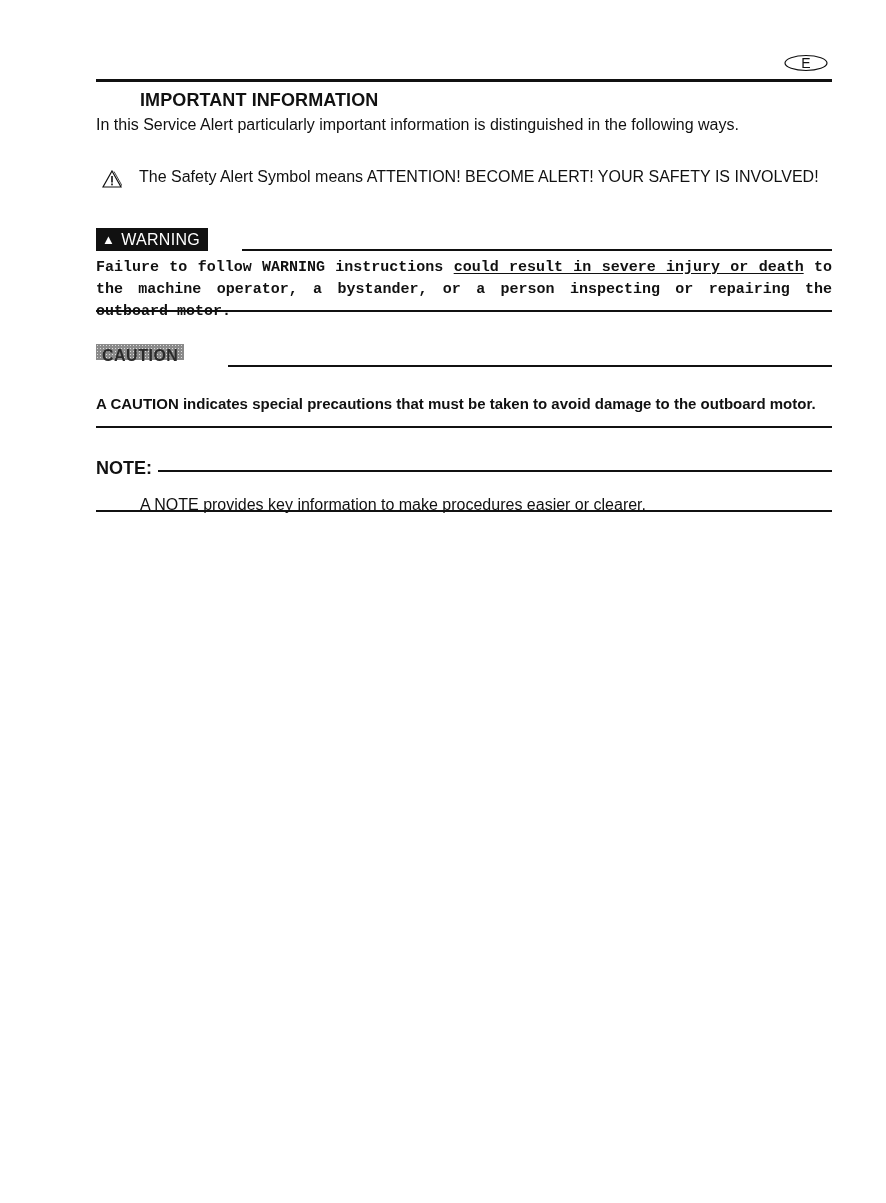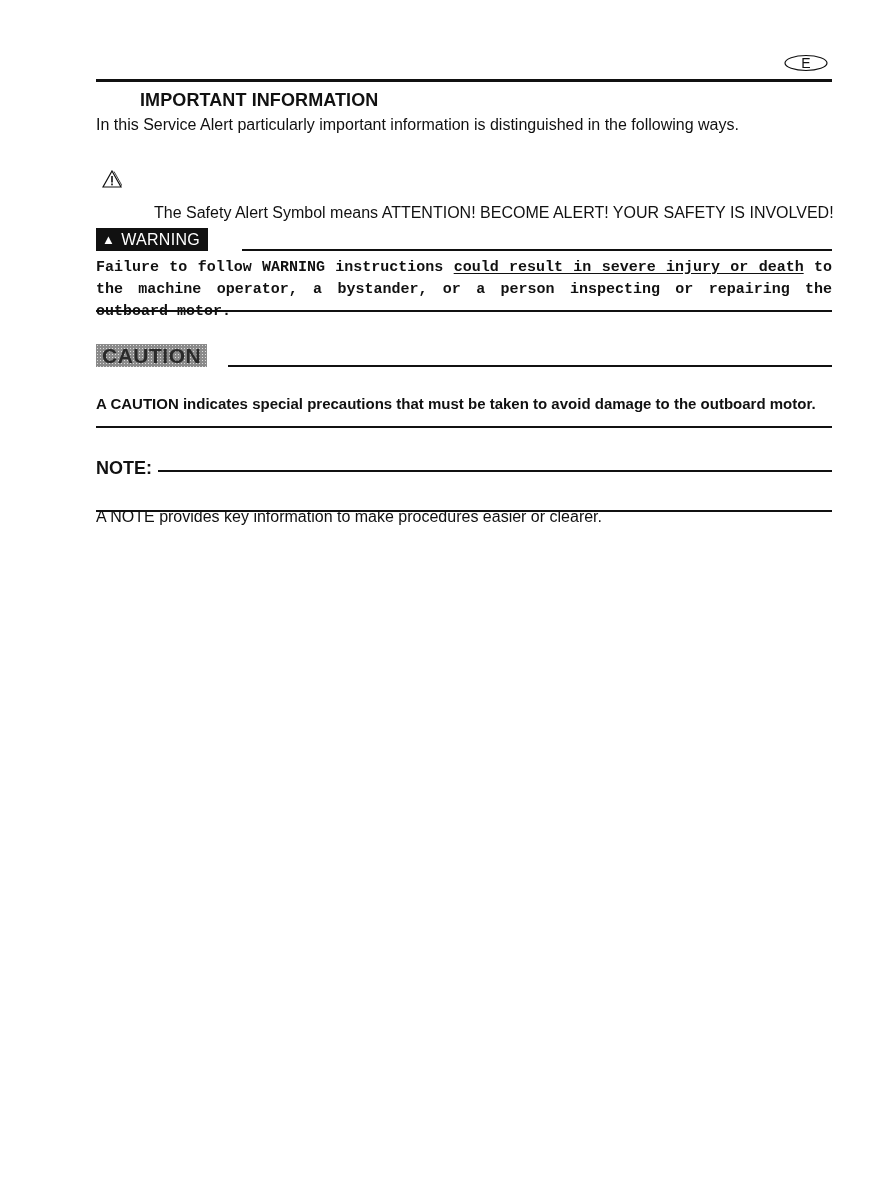--- a/index.html
+++ b/index.html
@@ -10,33 +10,33 @@
   .lang-badge { position: absolute; left: 688px; top: 54px; width: 44px; height: 18px; }
   .lang-badge svg { display: block; }
 
   .top-rule { position: absolute; left: 0; top: 79px; width: 736px; height: 3px; background: #111; }
 
   .title { position: absolute; left: 4px; top: 90px; font-size: 18px; font-weight: bold; letter-spacing: 0.1px; margin-left: 40px; }
   .intro { position: absolute; left: 0; top: 114px; width: 736px; font-size: 16px; line-height: 22px; text-align: justify; text-align-last: left; }
 
   .alert-row { position: absolute; left: 0; top: 166px; width: 736px; }
   .alert-icon { position: absolute; left: 6px; top: 4px; width: 20px; height: 18px; }
-  .alert-text { position: absolute; left: 58px; top: 0; width: 693px; font-size: 16px; line-height: 22px; text-align: justify; text-align-last: left; margin-top: 36px; }
+  .alert-text { position: absolute; left: 43px; top: 0; width: 693px; font-size: 16px; line-height: 22px; text-align: justify; text-align-last: left; }
 
   .label-row { position: absolute; left: 0; width: 736px; height: 26px; }
   .warning-badge { position: absolute; left: 0; top: 0; height: 23px; padding: 0 8px 0 6px; background: #111; color: #fff;
                    font-size: 16px; line-height: 23px; letter-spacing: 0.3px; display: flex; align-items: center; }
   .warning-badge .tri { font-size: 13px; margin-right: 6px; }
   .label-rule { position: absolute; top: 21px; right: 0; height: 2px; background: #111; }
 
-  .caution-badge { position: absolute; left: 0; top: 0; height: 23px; padding: 0 6px;
+  .caution-badge { position: absolute; left: 0; top: 0; height: 16px; padding: 0 6px;
                    background-color: #8a8a8a;
                    background-image: radial-gradient(#dcdcdc 0.8px, transparent 1px);
                    background-size: 3px 3px;
-                   color: #2a2a2a; font-weight: bold; font-size: 21px; line-height: 23px; letter-spacing: 0.5px; }
+                   color: #2a2a2a; font-weight: bold; font-size: 16px; line-height: 23px; letter-spacing: 0.5px; }
 
   .note-label { position: absolute; left: 0; top: 0; font-size: 18px; font-weight: bold; line-height: 20px; }
 
   .body-bold { position: absolute; left: 0; width: 736px; font-size: 15px; font-weight: bold; line-height: 22px; text-align: justify; text-align-last: left; }
   .body-regular { position: absolute; left: 0; width: 736px; font-size: 16px; line-height: 22px; }
   .u { text-decoration: underline; text-underline-offset: 2px; }
 
   .section-rule { position: absolute; left: 0; width: 736px; height: 2px; background: #111; }
 </style>
 </head>
@@ -84,16 +84,16 @@
     <div class="caution-badge">CAUTION</div>
     <div class="label-rule" style="left:132px;"></div>
   </div>
   <div class="body-bold" style="top:393px;">A CAUTION indicates special precautions that must be taken to avoid damage to the outboard motor.</div>
   <div class="section-rule" style="top:426px;"></div>
 
   <div class="label-row" style="top:458px;">
     <div class="note-label">NOTE:</div>
     <div class="label-rule" style="left:62px; top:12px;"></div>
   </div>
-  <div class="body-regular" style="top:506px;">A NOTE provides key information to make procedures easier or clearer.</div>
+  <div class="body-regular" style="top:494px;margin-left:44px;">A NOTE provides key information to make procedures easier or clearer.</div>
   <div class="section-rule" style="top:510px;"></div>
 
 </div>
 
 </body></html>

